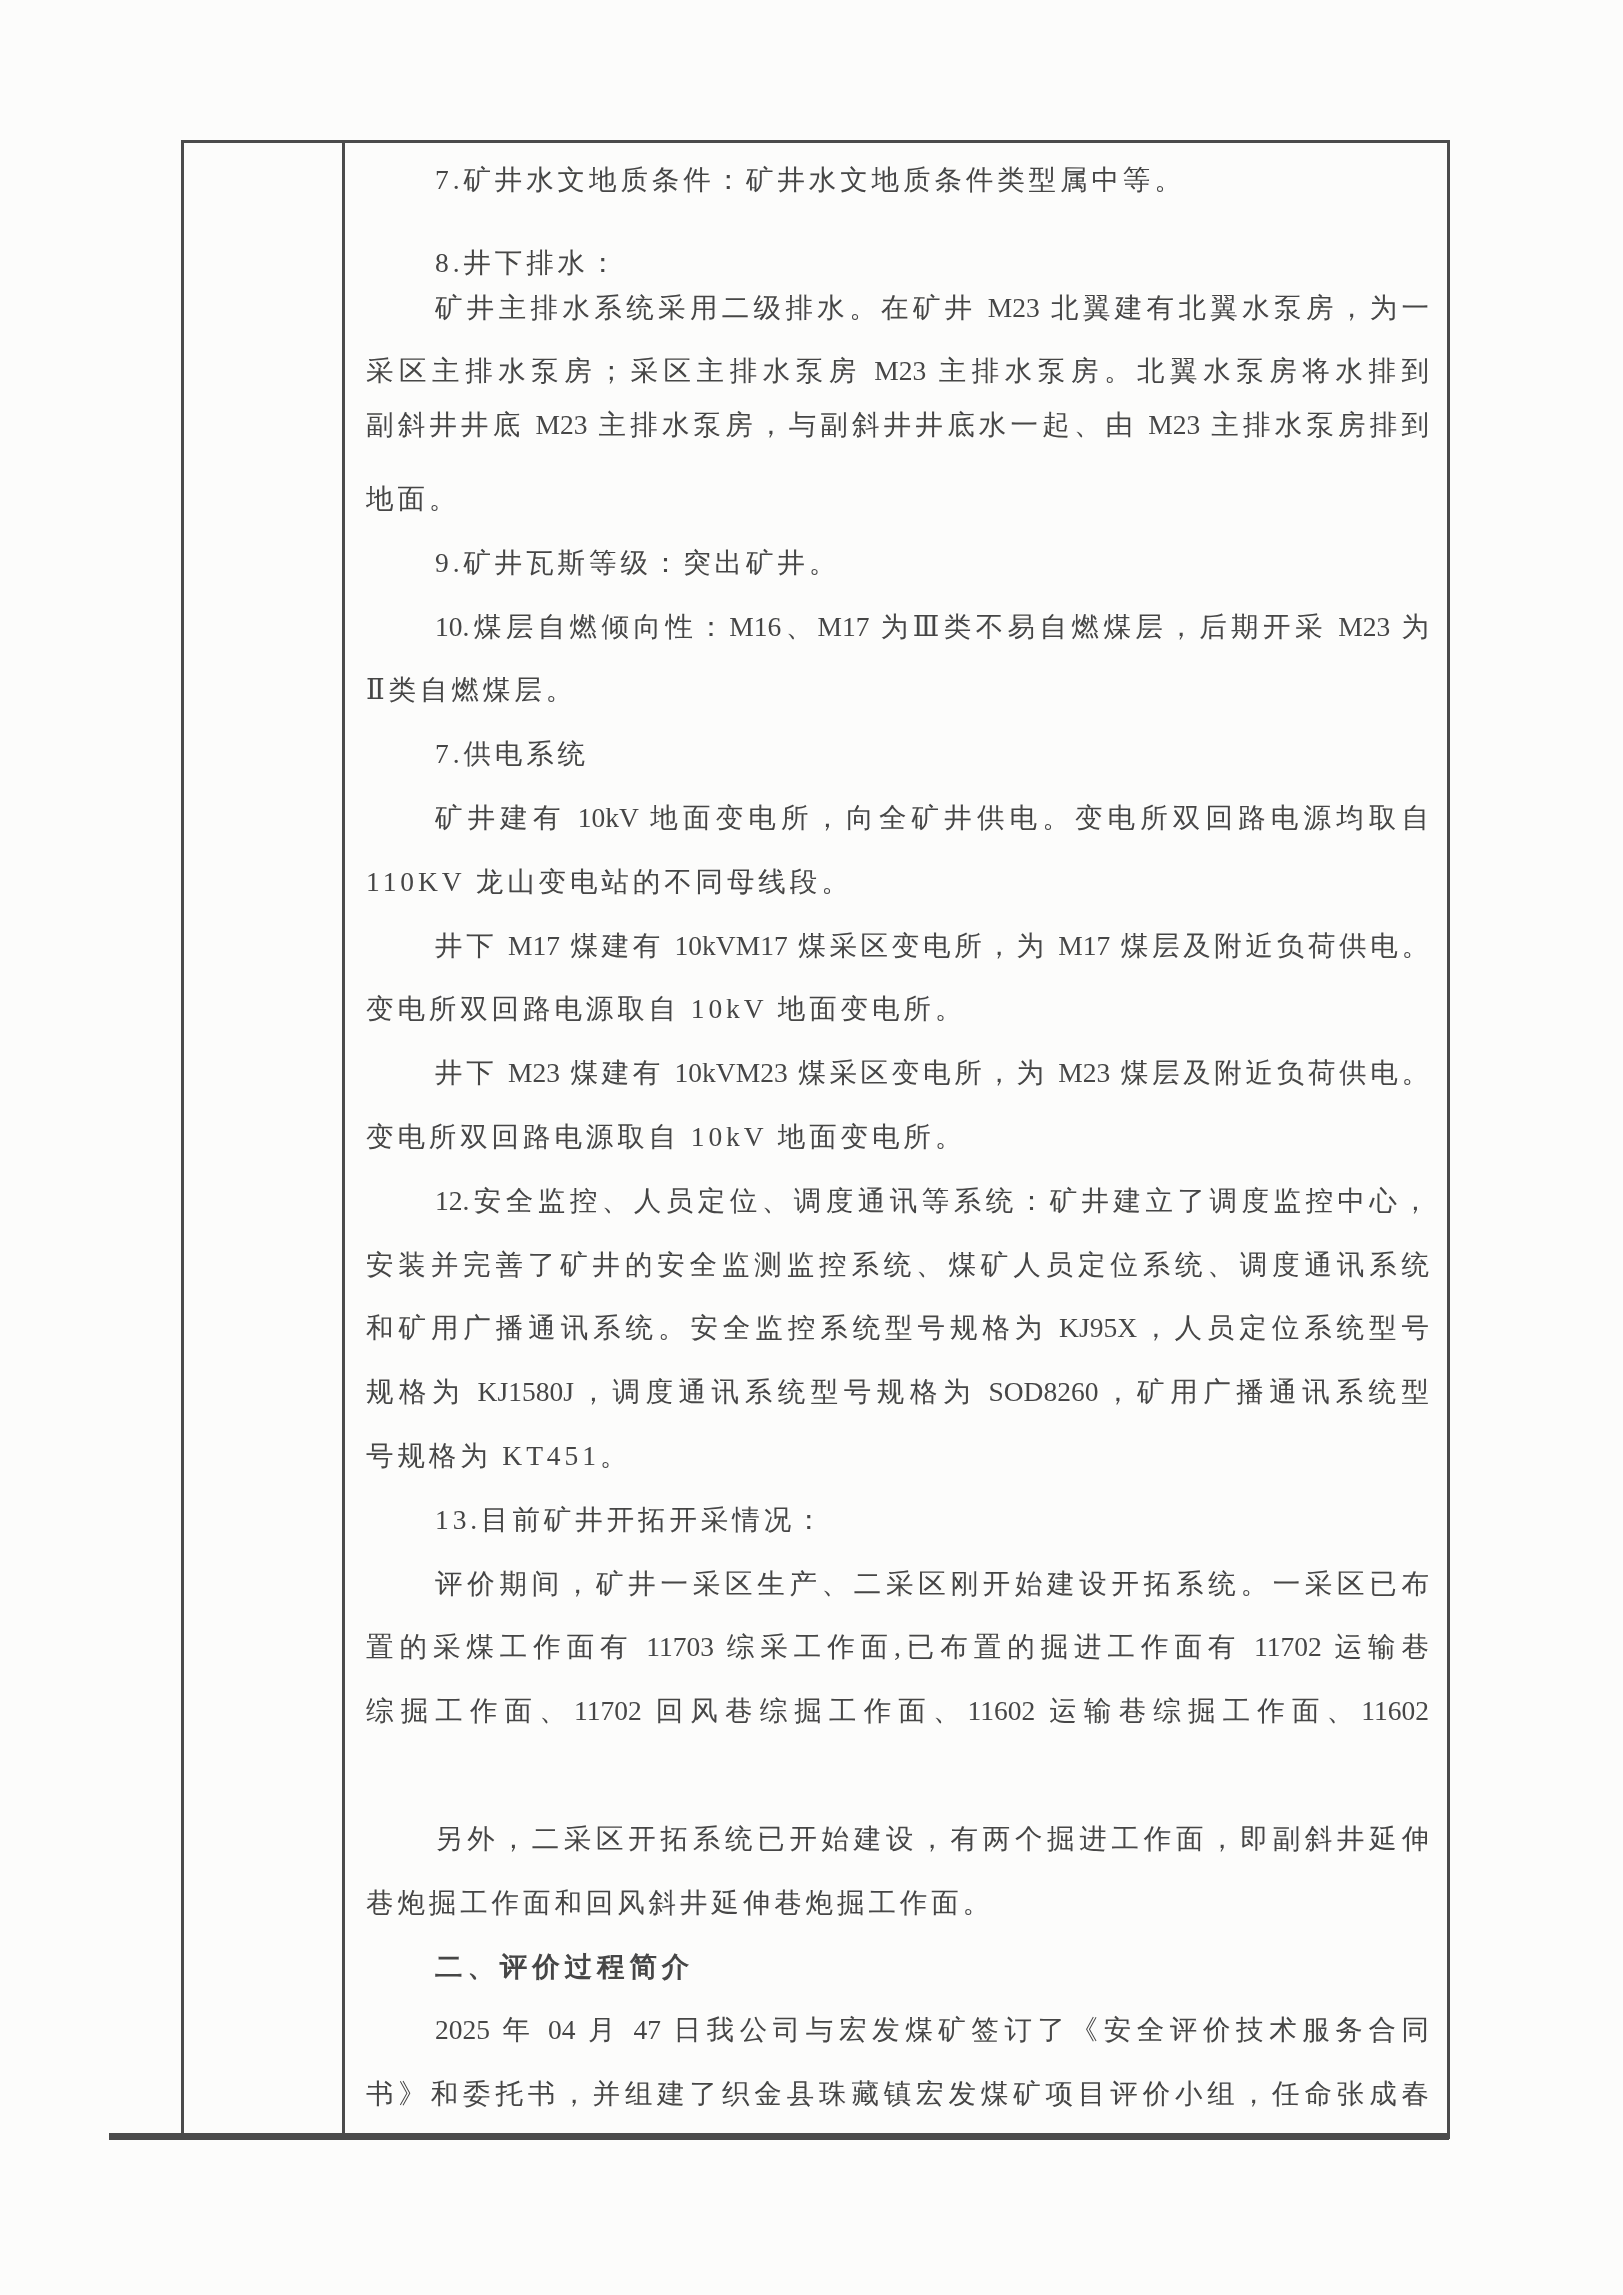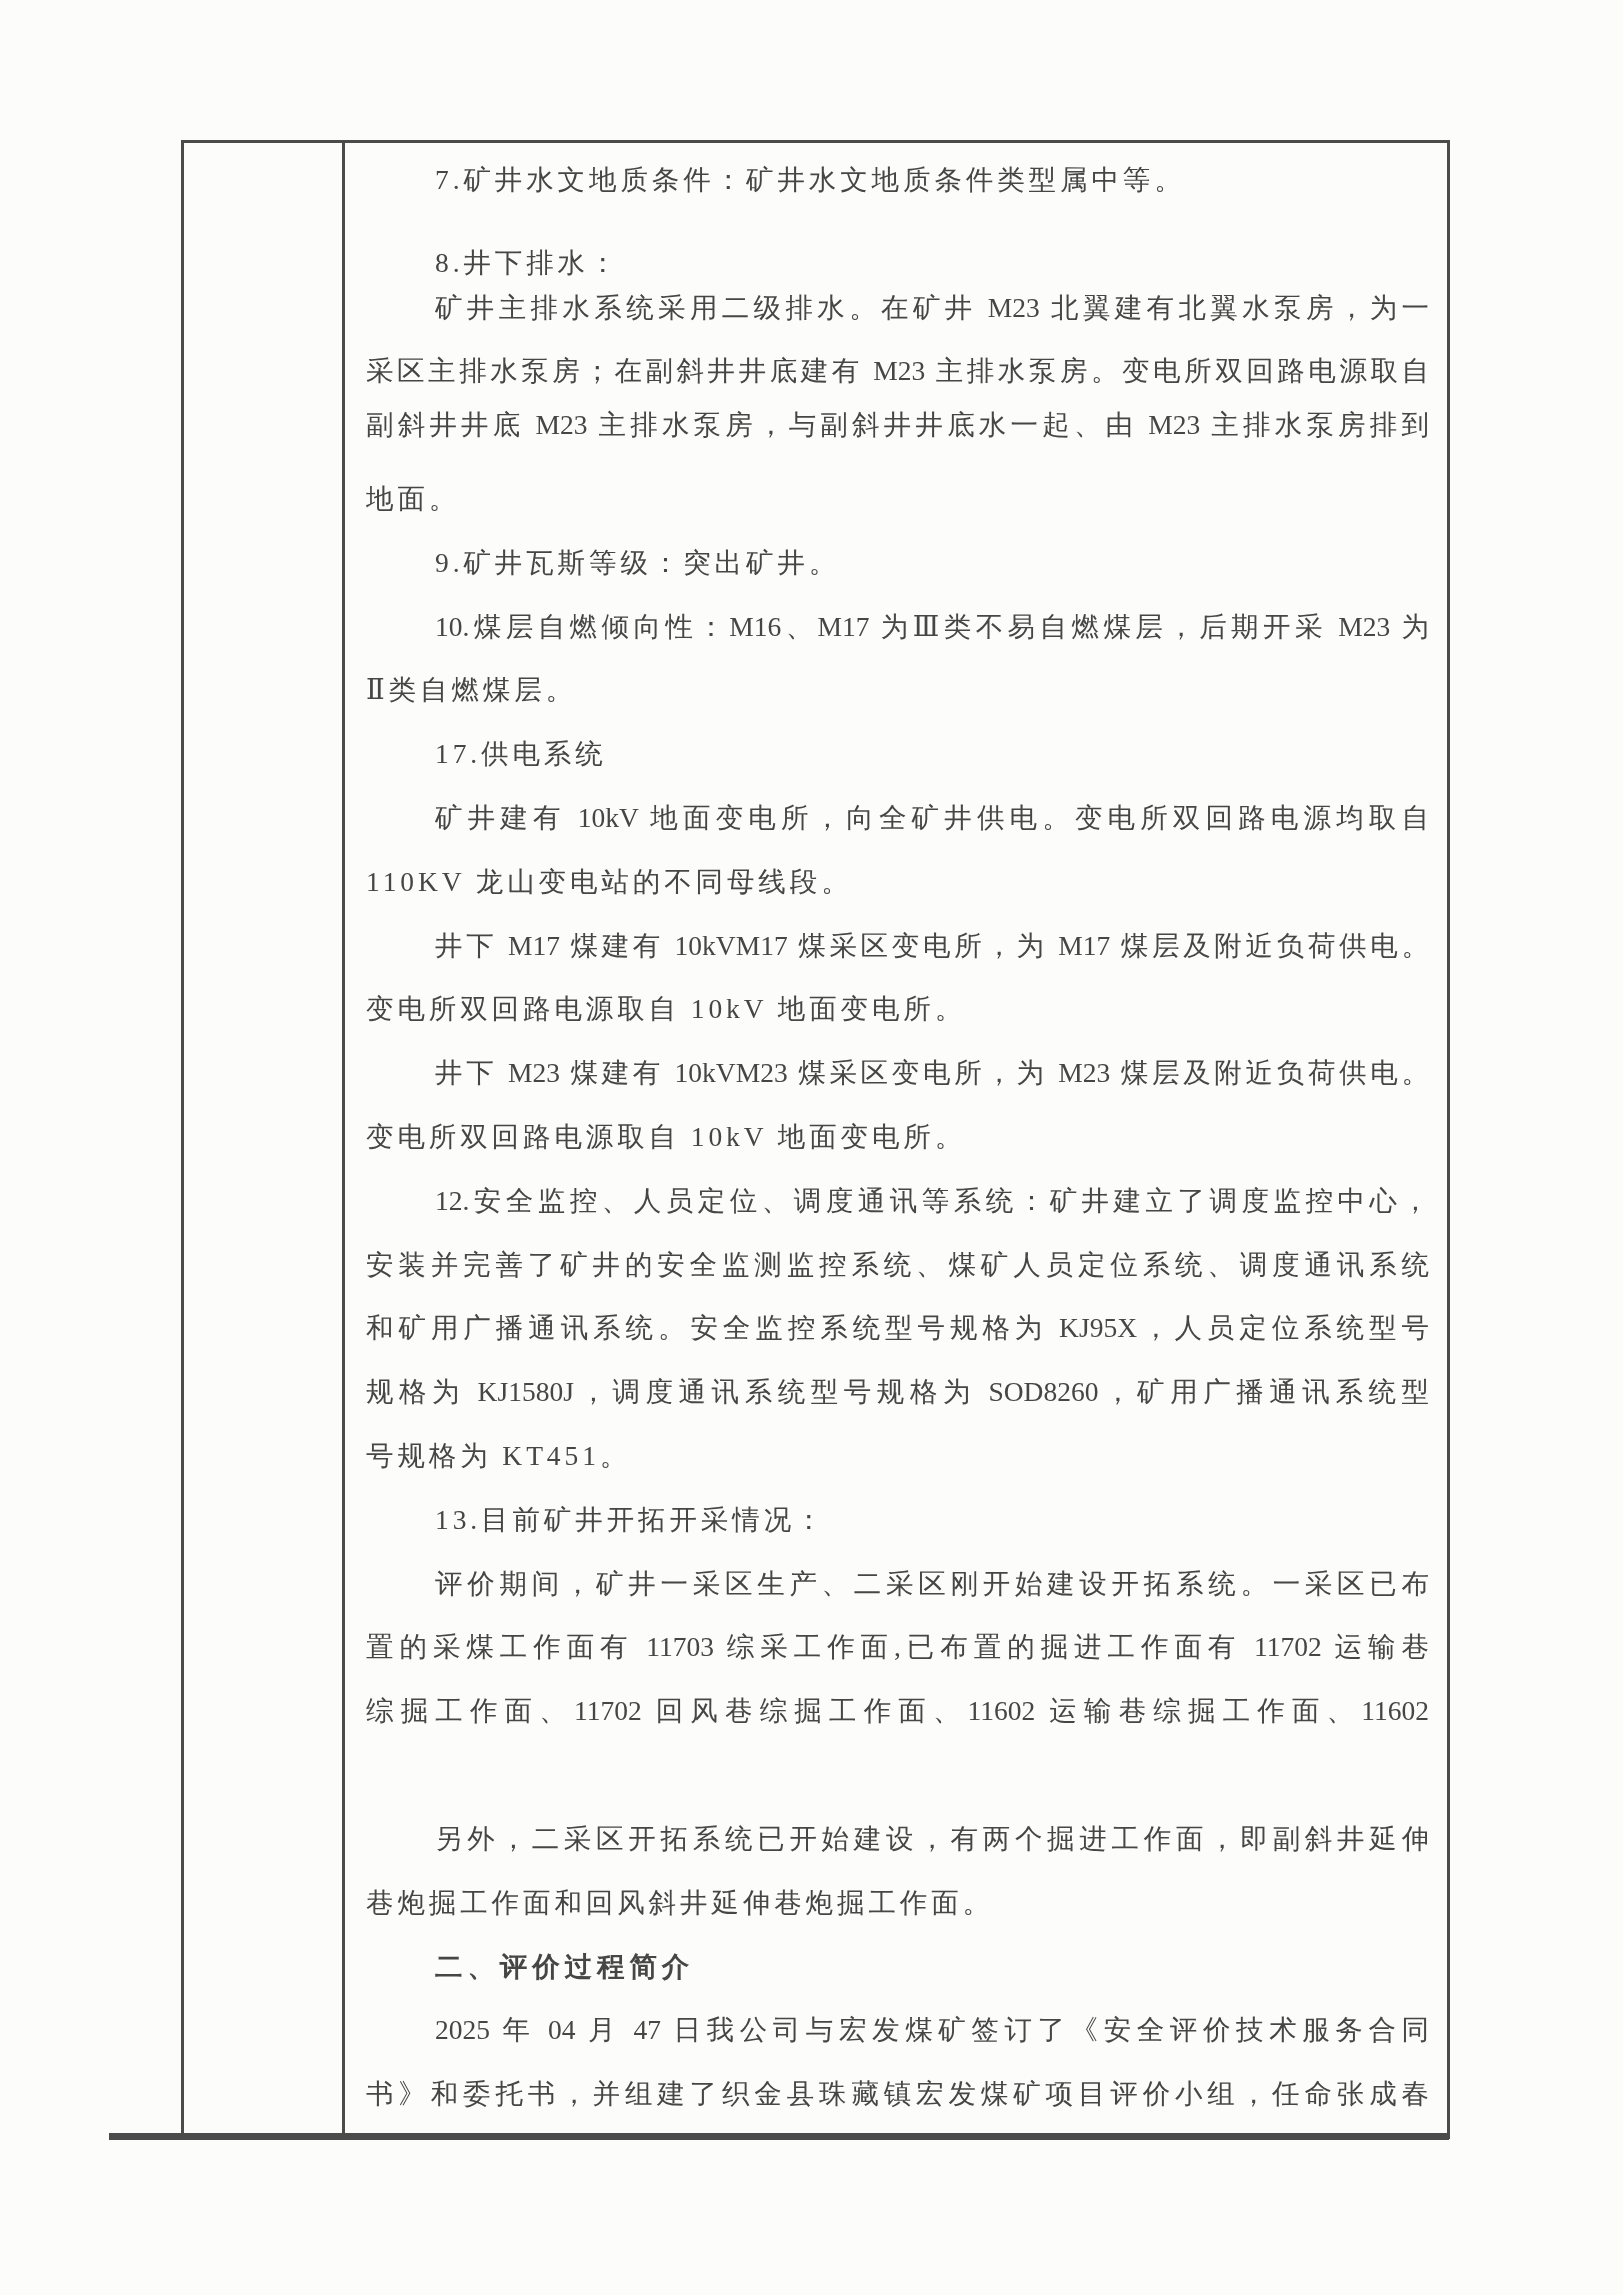--- a/index.html
+++ b/index.html
@@ -48,27 +48,27 @@
   <div class="b b-div"></div>
   <div class="b b-right"></div>
   <div class="b b-bottom"></div>
 
   <div class="cell-left"></div>
 
   <div class="cell-main">
       <div class="line ind" style="top: 161px;">7.矿井水文地质条件：矿井水文地质条件类型属中等。</div>
       <div class="line ind" style="top: 225px; margin-top: 19px;">8.井下排水：</div>
       <div class="line ind just" style="top: 289px;">矿井主排水系统采用二级排水。在矿井 M23 北翼建有北翼水泵房，为一</div>
-      <div class="line just" style="top: 352px;">采区主排水泵房；在副斜井井底建有 M23 主排水泵房。变电所双回路电源取自</div>
+      <div class="line just" style="top: 352px;">采区主排水泵房；采区主排水泵房 M23 主排水泵房。北翼水泵房将水排到</div>
       <div class="line just" style="top: 406px;">副斜井井底 M23 主排水泵房，与副斜井井底水一起、由 M23 主排水泵房排到</div>
       <div class="line" style="top: 480px;">地面。</div>
       <div class="line ind" style="top: 544px;">9.矿井瓦斯等级：突出矿井。</div>
       <div class="line ind just" style="top: 608px;">10.煤层自燃倾向性：M16、M17 为Ⅲ类不易自燃煤层，后期开采 M23 为</div>
       <div class="line" style="top: 671px;">Ⅱ类自燃煤层。</div>
-      <div class="line ind" style="top: 735px;">17.供电系统</div>
+      <div class="line ind" style="top: 735px;">7.供电系统</div>
       <div class="line ind just" style="top: 799px;">矿井建有 10kV 地面变电所，向全矿井供电。变电所双回路电源均取自</div>
       <div class="line" style="top: 863px;">110KV 龙山变电站的不同母线段。</div>
       <div class="line ind just" style="top: 927px;">井下 M17 煤建有 10kVM17 煤采区变电所，为 M17 煤层及附近负荷供电。</div>
       <div class="line" style="top: 990px;">变电所双回路电源取自 10kV 地面变电所。</div>
       <div class="line ind just" style="top: 1054px;">井下 M23 煤建有 10kVM23 煤采区变电所，为 M23 煤层及附近负荷供电。</div>
       <div class="line" style="top: 1118px;">变电所双回路电源取自 10kV 地面变电所。</div>
       <div class="line ind just" style="top: 1182px;">12.安全监控、人员定位、调度通讯等系统：矿井建立了调度监控中心，</div>
       <div class="line just" style="top: 1246px;">安装并完善了矿井的安全监测监控系统、煤矿人员定位系统、调度通讯系统</div>
       <div class="line just" style="top: 1309px;">和矿用广播通讯系统。安全监控系统型号规格为 KJ95X，人员定位系统型号</div>
       <div class="line just" style="top: 1373px;">规格为 KJ1580J，调度通讯系统型号规格为 SOD8260，矿用广播通讯系统型</div>

